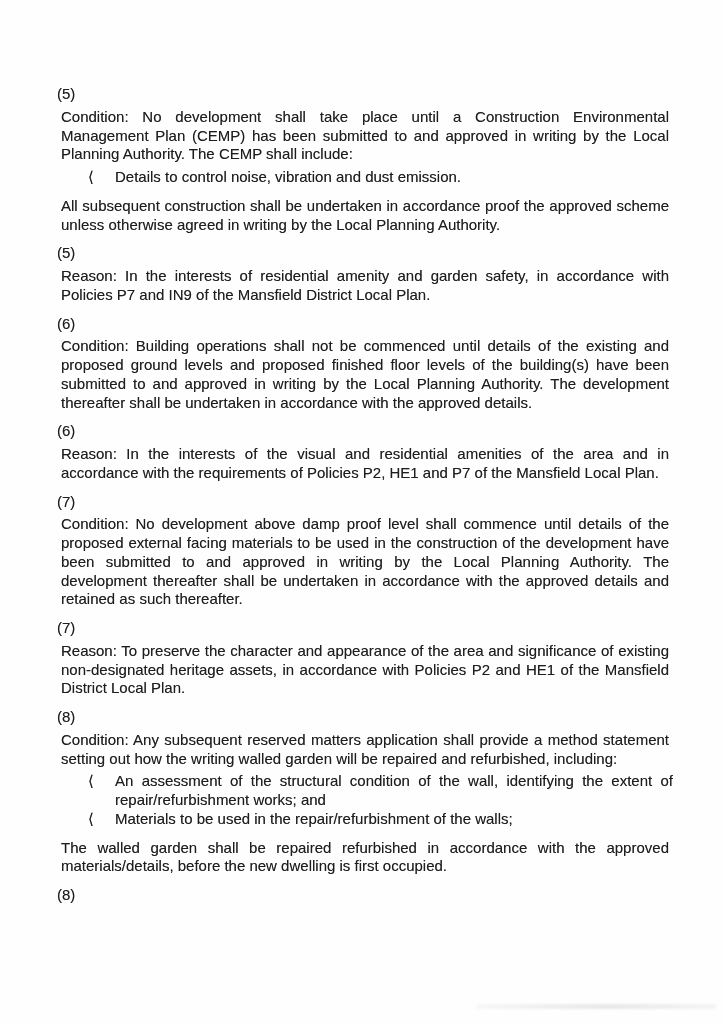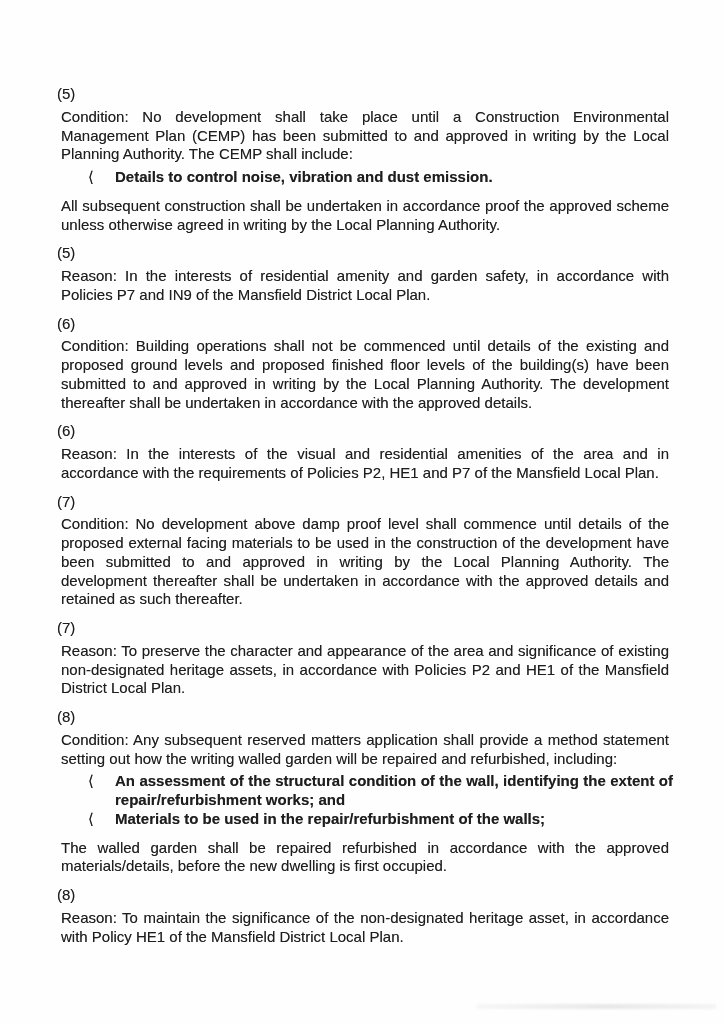--- a/index.html
+++ b/index.html
@@ -24,21 +24,21 @@
   .block { margin: 0 0 10px 0; }
   .num { text-align: left; }
   .para { margin: 4px; text-align: justify; }
   .bullets { margin-left: 31px; }
   .bullet-row { display: flex; align-items: flex-start; }
   .bullet-glyph {
     flex: 0 0 27px;
     width: 27px;
     font-family: "DejaVu Sans", sans-serif;
   }
-  .bullet-text { flex: 1; text-align: justify; font-weight: bold; }
+  .bullet-text { flex: 1; text-align: justify; }
   .scan-artifact {
     position: absolute;
     left: 476px;
     top: 1004px;
     width: 240px;
     height: 5px;
     background: linear-gradient(90deg,
       rgba(120,120,120,0.05) 0%,
       rgba(120,120,120,0.16) 55%,
       rgba(120,120,120,0.07) 100%);
@@ -105,18 +105,17 @@
       </div>
     </div>
   </div>
 
   <div class="block">
     <p class="para">The walled garden shall be repaired refurbished in accordance with the approved materials/details, before the new dwelling is first occupied.</p>
   </div>
 
   <div class="block">
     <div class="num">(8)</div>
-    <p class="para">Reason: To maintain the significance of the non-designated heritage asset, in accordance with Policy HE1 of the Mansfield District Local Plan.</p>
   </div>
 
 </div>
 
 <div class="scan-artifact"></div>
 
 </body></html>

